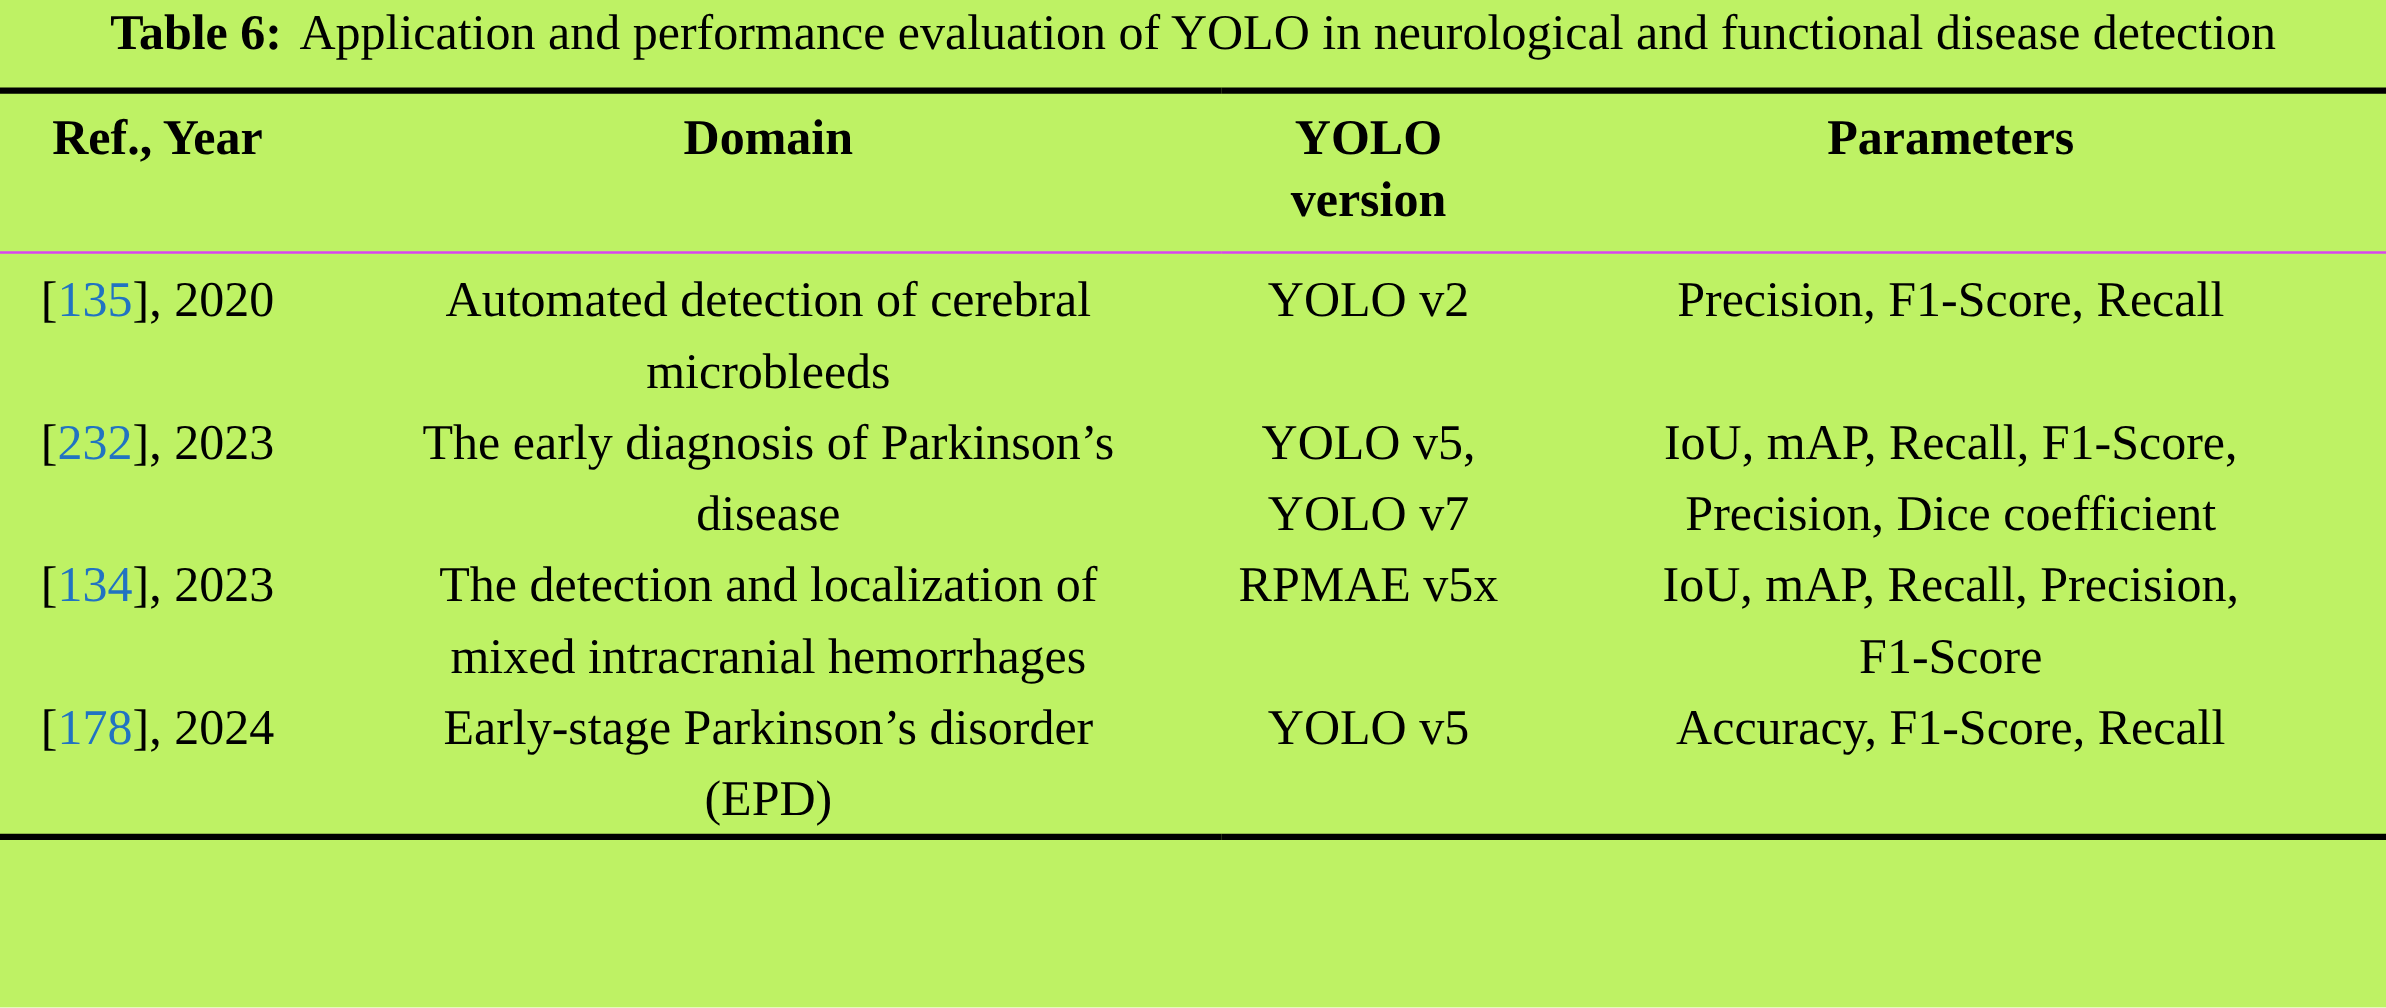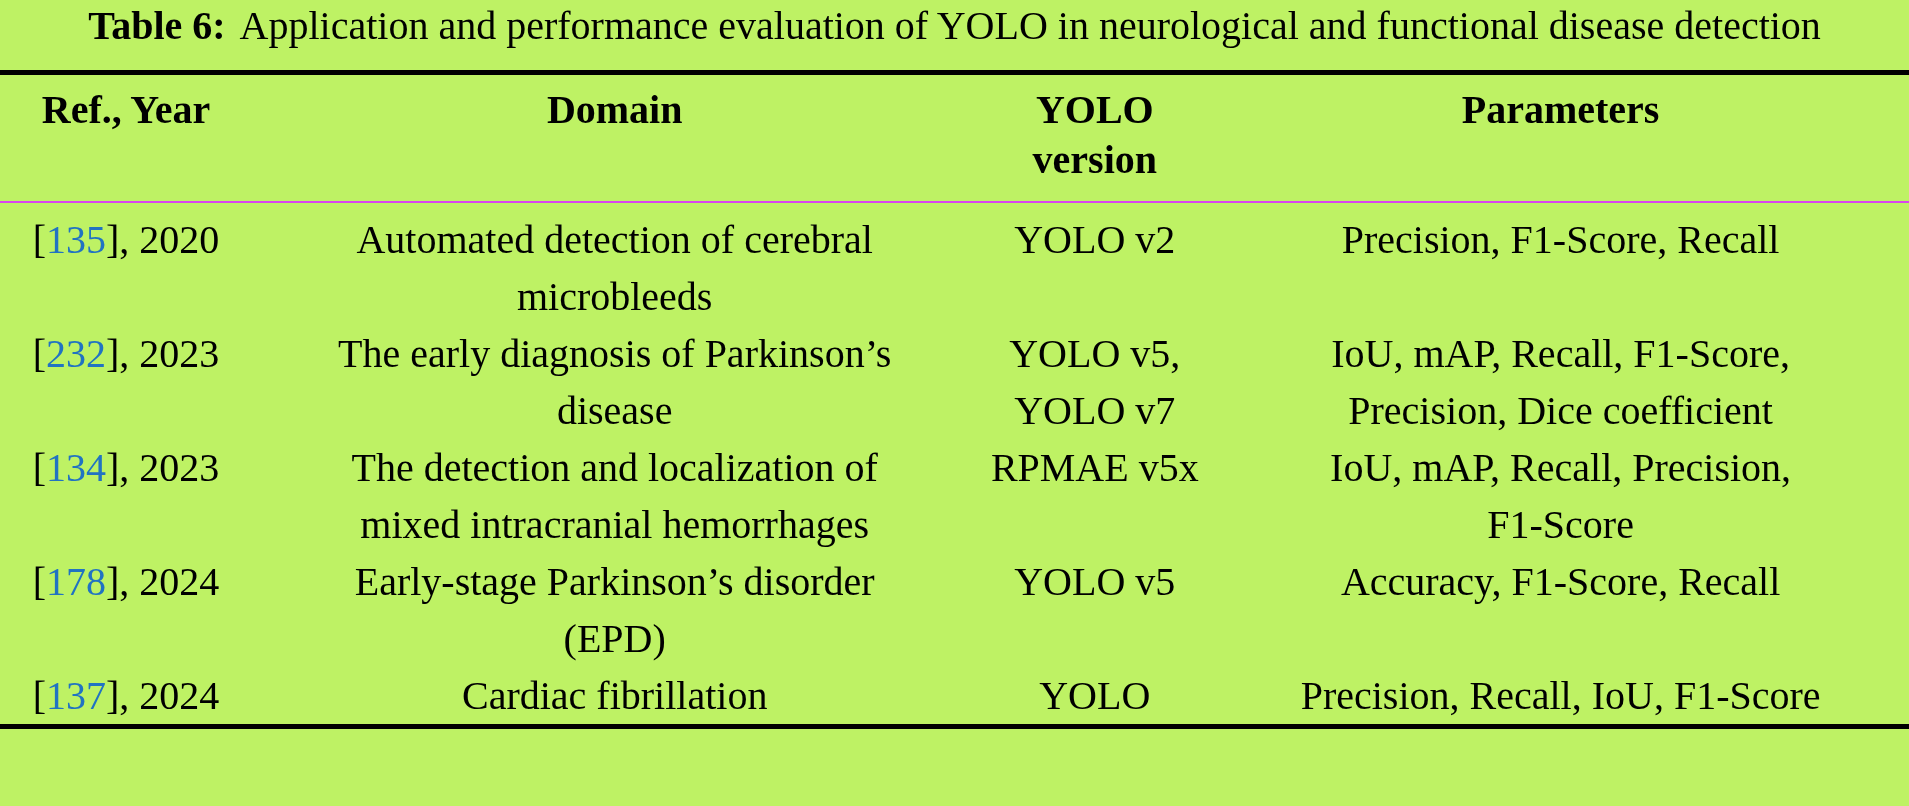--- a/index.html
+++ b/index.html
@@ -118,22 +118,16 @@
 
       <tr>
         <td><span>[</span><a class="cite" style="color: rgb(33, 115, 194);">178</a><span>]</span><span>, 2024</span></td>
         <td>Early-stage Parkinson’s disorder
 (EPD)</td>
         <td>YOLO v5</td>
         <td>Accuracy, F1-Score, Recall</td>
       </tr>
 
 
-      <tr>
-        <td><span>[</span><a class="cite" style="color: rgb(33, 115, 194);">137</a><span>]</span><span>, 2024</span></td>
-        <td>Cardiac fibrillation</td>
-        <td>YOLO</td>
-        <td>Precision, Recall, IoU, F1-Score</td>
-      </tr>
 
     </tbody>
   </table>
 </div>
 
 </body></html>

